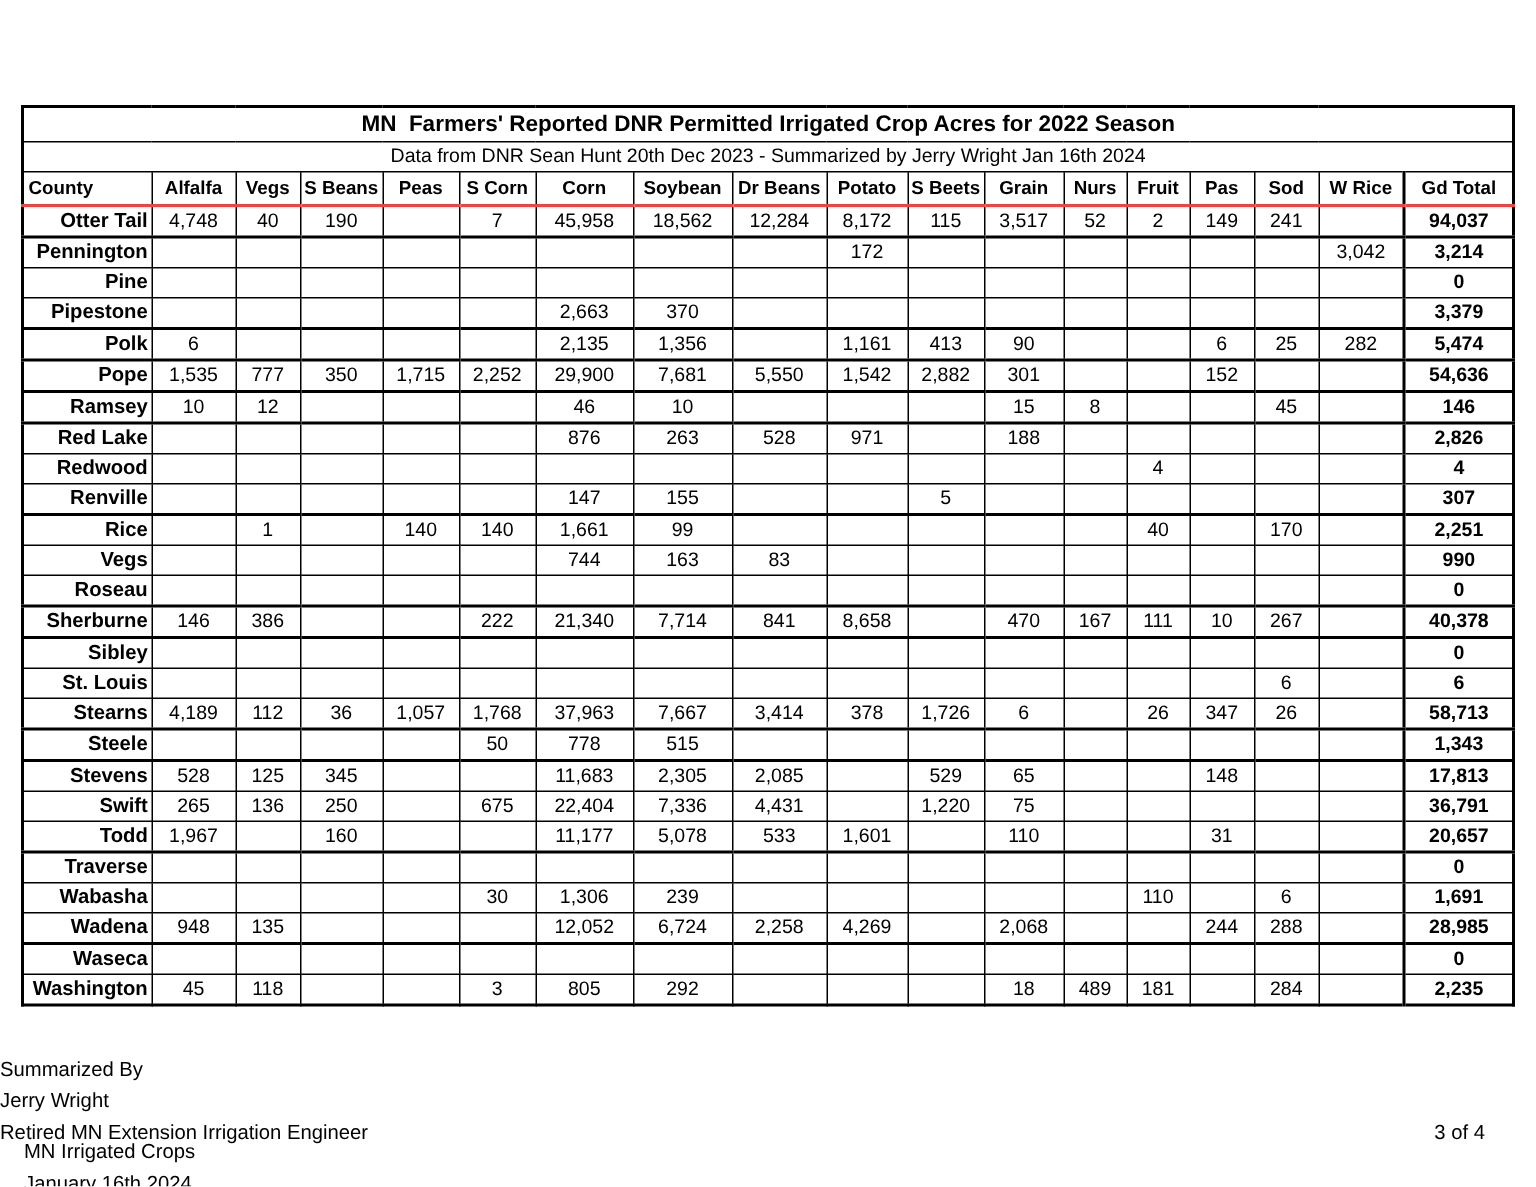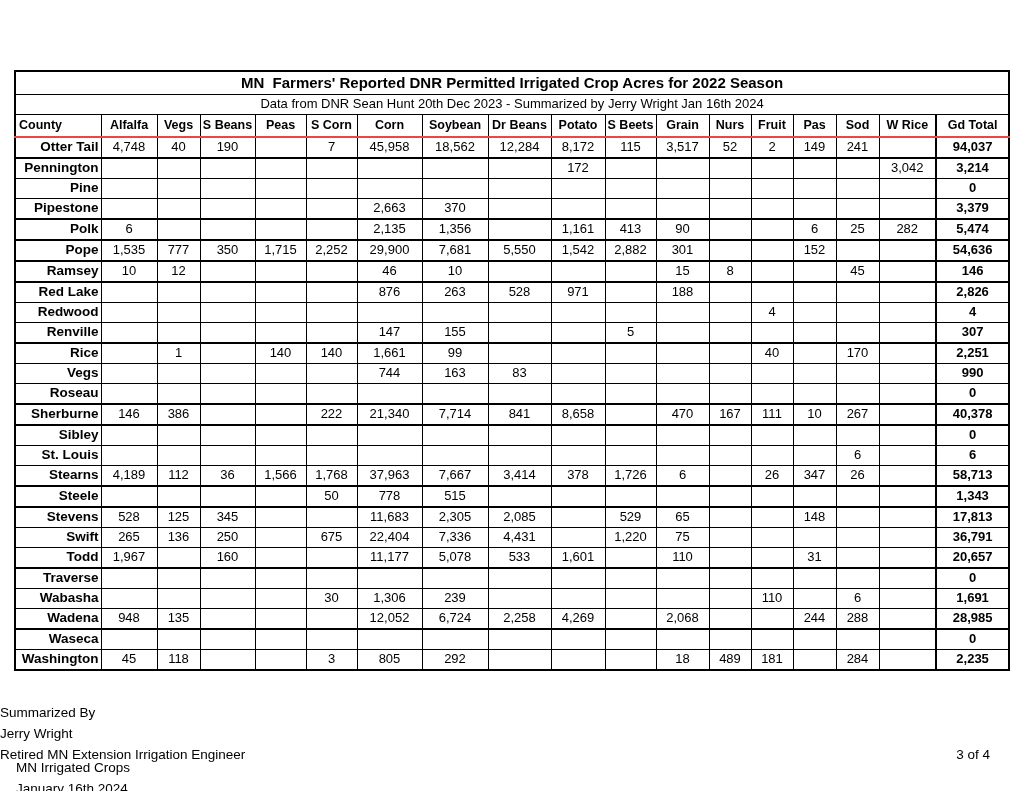--- a/index.html
+++ b/index.html
@@ -424,21 +424,21 @@
           <td class="val"></td>
           <td class="val">6</td>
           <td class="val"></td>
           <td class="total">6</td>
         </tr>
         <tr class="thick">
           <td class="county">Stearns</td>
           <td class="val">4,189</td>
           <td class="val">112</td>
           <td class="val">36</td>
-          <td class="val">1,566</td>
+          <td class="val">1,057</td>
           <td class="val">1,768</td>
           <td class="val">37,963</td>
           <td class="val">7,667</td>
           <td class="val">3,414</td>
           <td class="val">378</td>
           <td class="val">1,726</td>
           <td class="val">6</td>
           <td class="val"></td>
           <td class="val">26</td>
           <td class="val">347</td>

